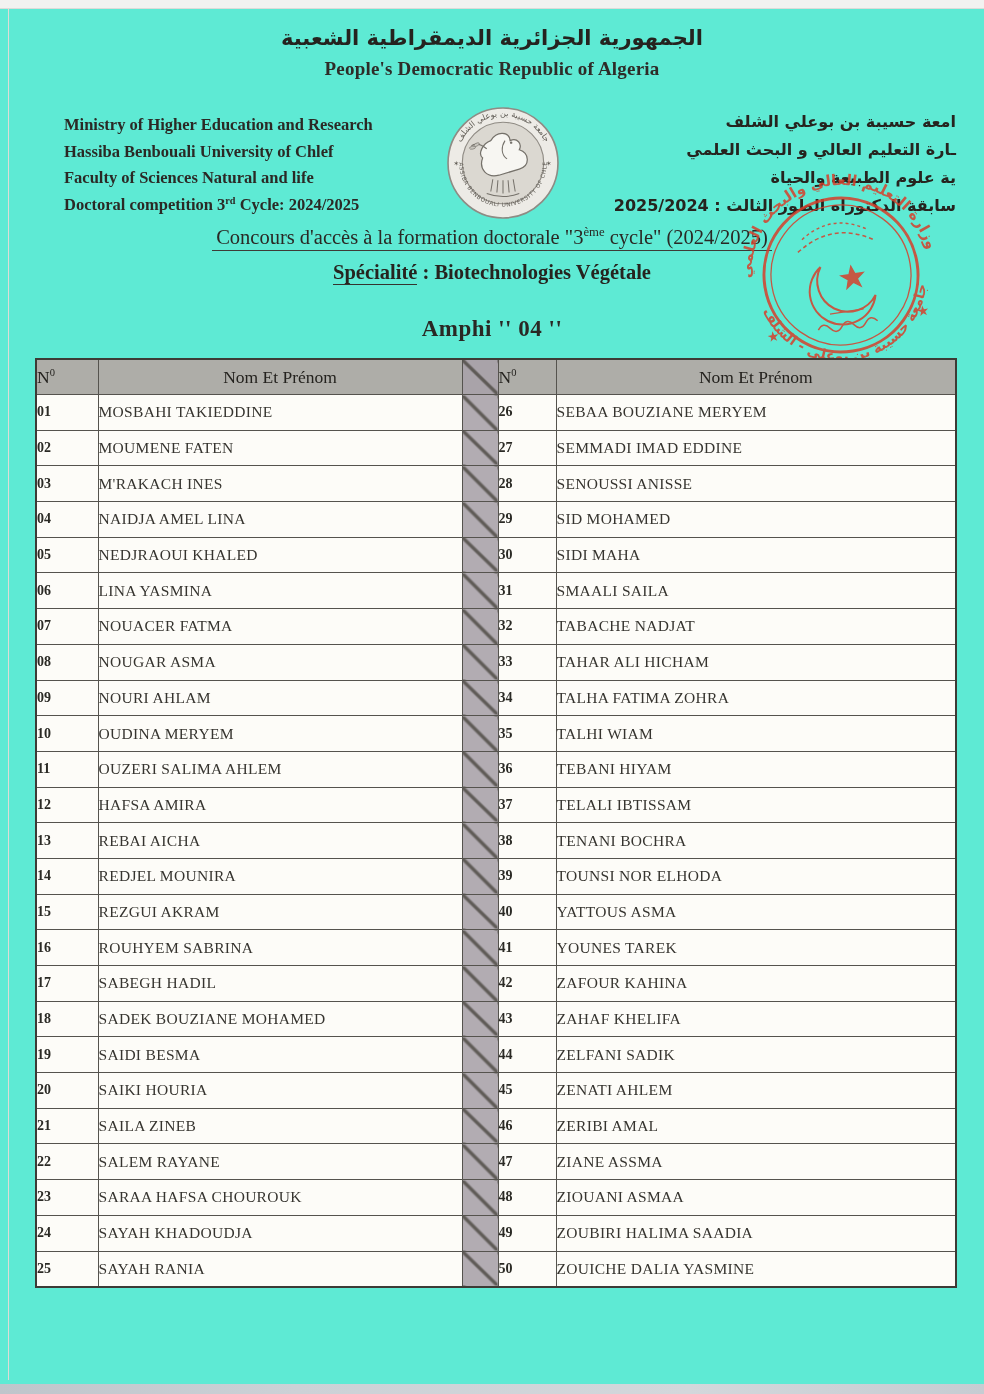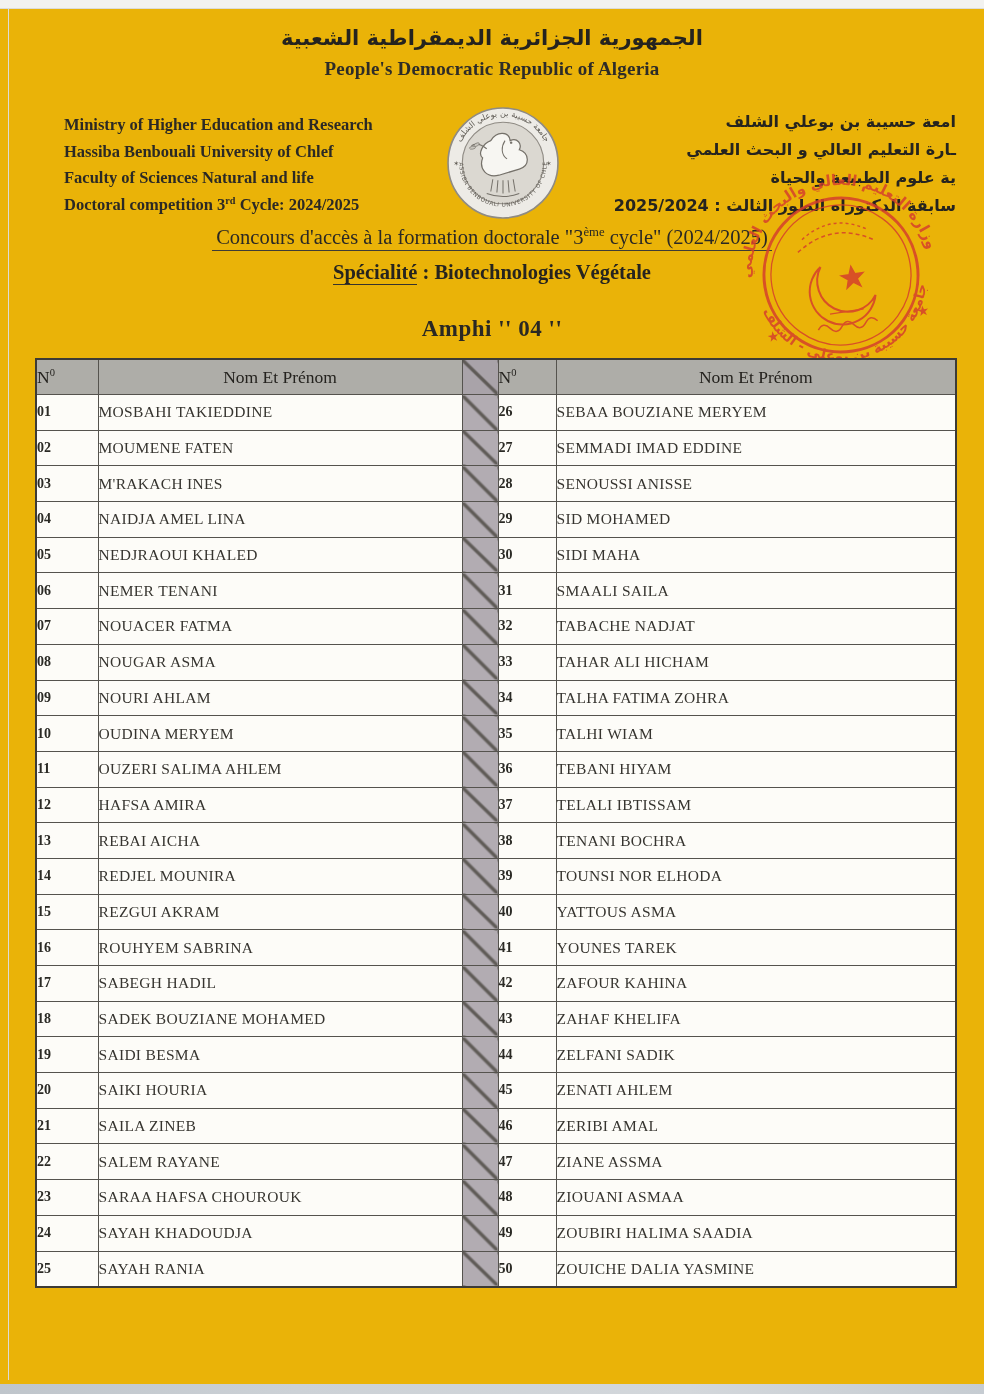--- a/index.html
+++ b/index.html
@@ -6,21 +6,21 @@
   body{
     width:984px;height:1394px;
     background:#e9e9e7;
     font-family:"Liberation Serif","DejaVu Serif",serif;
     color:#2e2c28;
     position:relative;
     overflow:hidden;
   }
   .page{
     position:absolute;inset:0;
-    background:#eab308;
+    background:#5eead4;
   }
   
   .scan-top-strip{position:absolute;top:0;left:0;right:0;height:8px;background:#f2f2f0;border-bottom:1px solid #dcdcd8;}
   .scan-left-line{position:absolute;top:8px;left:8px;bottom:14px;width:1px;background:#dddcd6;}
   .scan-bottom-band{position:absolute;bottom:0;left:0;right:0;height:10px;background:linear-gradient(to right,#bfc5cb,#ccd1d6 30%,#d3d7db 70%,#c6ccd2);}
 
   .center{left:0;right:0;text-align:center;position:absolute;}
 
   .h-ar{top:26px;font-size:21px;font-weight:bold;font-family:"DejaVu Sans",sans-serif;color:#25231f;}
   .h-en{top:58px;font-size:19px;font-weight:bold;letter-spacing:.2px;}
@@ -216,21 +216,21 @@
   <tr>
     <td class="no">05</td>
     <td class="name">NEDJRAOUI KHALED</td>
     <td class="sp-cell"></td>
     <td class="no">30</td>
     <td class="name">SIDI MAHA</td>
   </tr>
 
   <tr>
     <td class="no">06</td>
-    <td class="name">NEMER TENANI</td>
+    <td class="name">LINA YASMINA</td>
     <td class="sp-cell"></td>
     <td class="no">31</td>
     <td class="name">SMAALI SAILA</td>
   </tr>
 
   <tr>
     <td class="no">07</td>
     <td class="name">NOUACER FATMA</td>
     <td class="sp-cell"></td>
     <td class="no">32</td>

